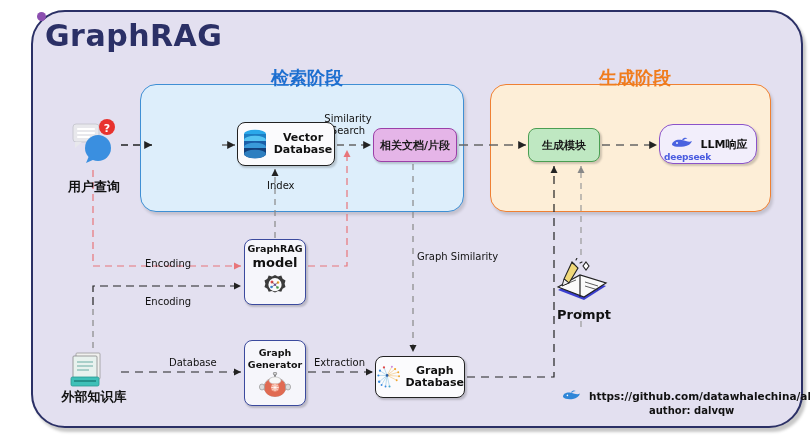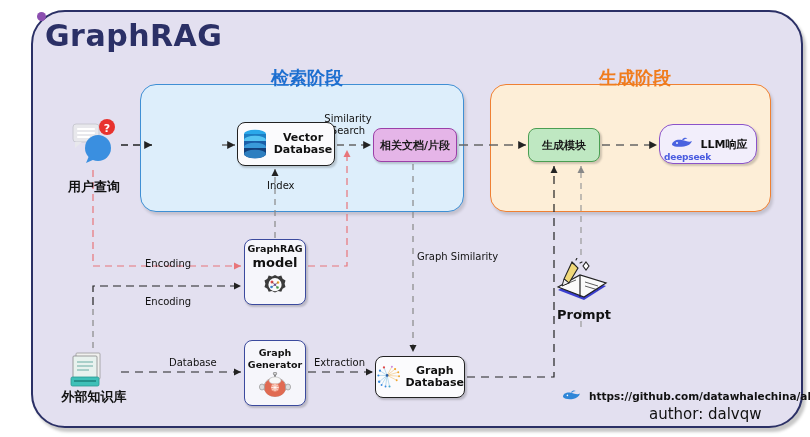--- a/index.html
+++ b/index.html
@@ -161,22 +161,22 @@
     position: absolute;
     left: 580px; top: 390px;
     font-size: 10.5px;
     font-weight: bold;
     color: #111;
     white-space: nowrap;
   }
   .footer-author {
     position: absolute;
     left: 640px; top: 405px;
-    font-size: 15px;
-    font-weight: normal;
+    font-size: 10px;
+    font-weight: bold;
     color: #111;
     white-space: nowrap;
   }
   #icon-whale-footer { position: absolute; left: 552px; top: 388px; width: 24px; height: 16px; }
 
   svg.edges {
     position: absolute;
     left: 0; top: 0;
     width: 810px; height: 437px;
     pointer-events: none;

